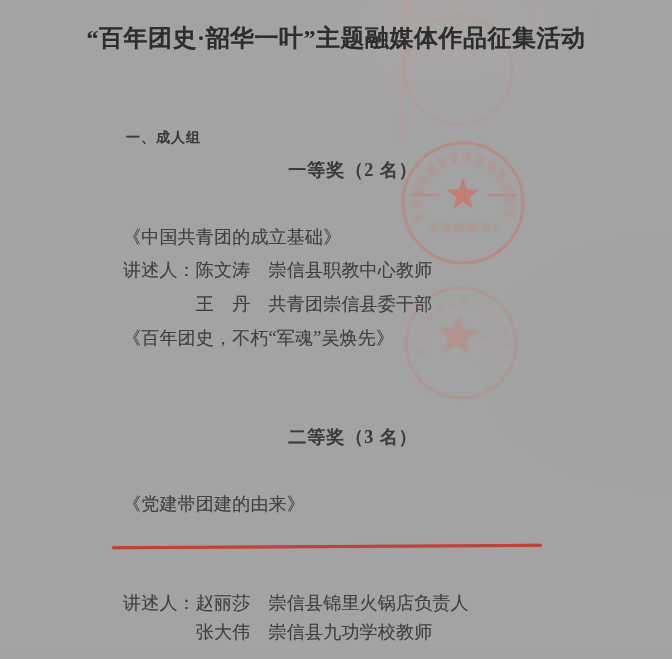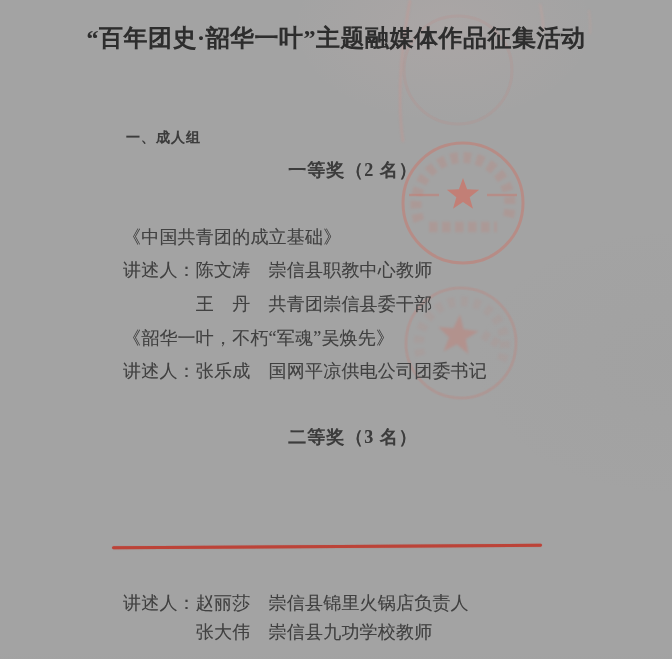--- a/index.html
+++ b/index.html
@@ -91,23 +91,23 @@
   <div class="txt title" style="top:22px">“百年团史·韶华一叶”主题融媒体作品征集活动</div>
 
   <div class="txt section-heading" style="top:124px">一、成人组</div>
 
   <div class="txt award-heading" style="top:157px">一等奖（2 名）</div>
 
   <div class="txt line" style="top:224px">《中国共青团的成立基础》</div>
   <div class="txt line" style="top:291px">　　　　王　丹　共青团崇信县委干部</div>
   <div class="txt line" style="top:257px">讲述人：陈文涛　崇信县职教中心教师</div>
 
-  <div class="txt line" style="top:325px">《韶华一叶，不朽“军魂”吴焕先》</div>
-  <div class="txt line" style="top:358px">讲述人：张乐成　国网平凉供电公司团委书记</div>
+  <div class="txt line" style="top:325px">《百年团史，不朽“军魂”吴焕先》</div>
 
   <div class="txt award-heading" style="top:424px">二等奖（3 名）</div>
 
+  <div class="txt line" style="top:491px">《党建带团建的由来》</div>
   <div class="red-underline"></div>
 
   <div class="txt line" style="top:619px">　　　　张大伟　崇信县九功学校教师</div>
   <div class="txt line" style="top:590px">讲述人：赵丽莎　崇信县锦里火锅店负责人</div>
 
 </div>
 
 </body></html>

